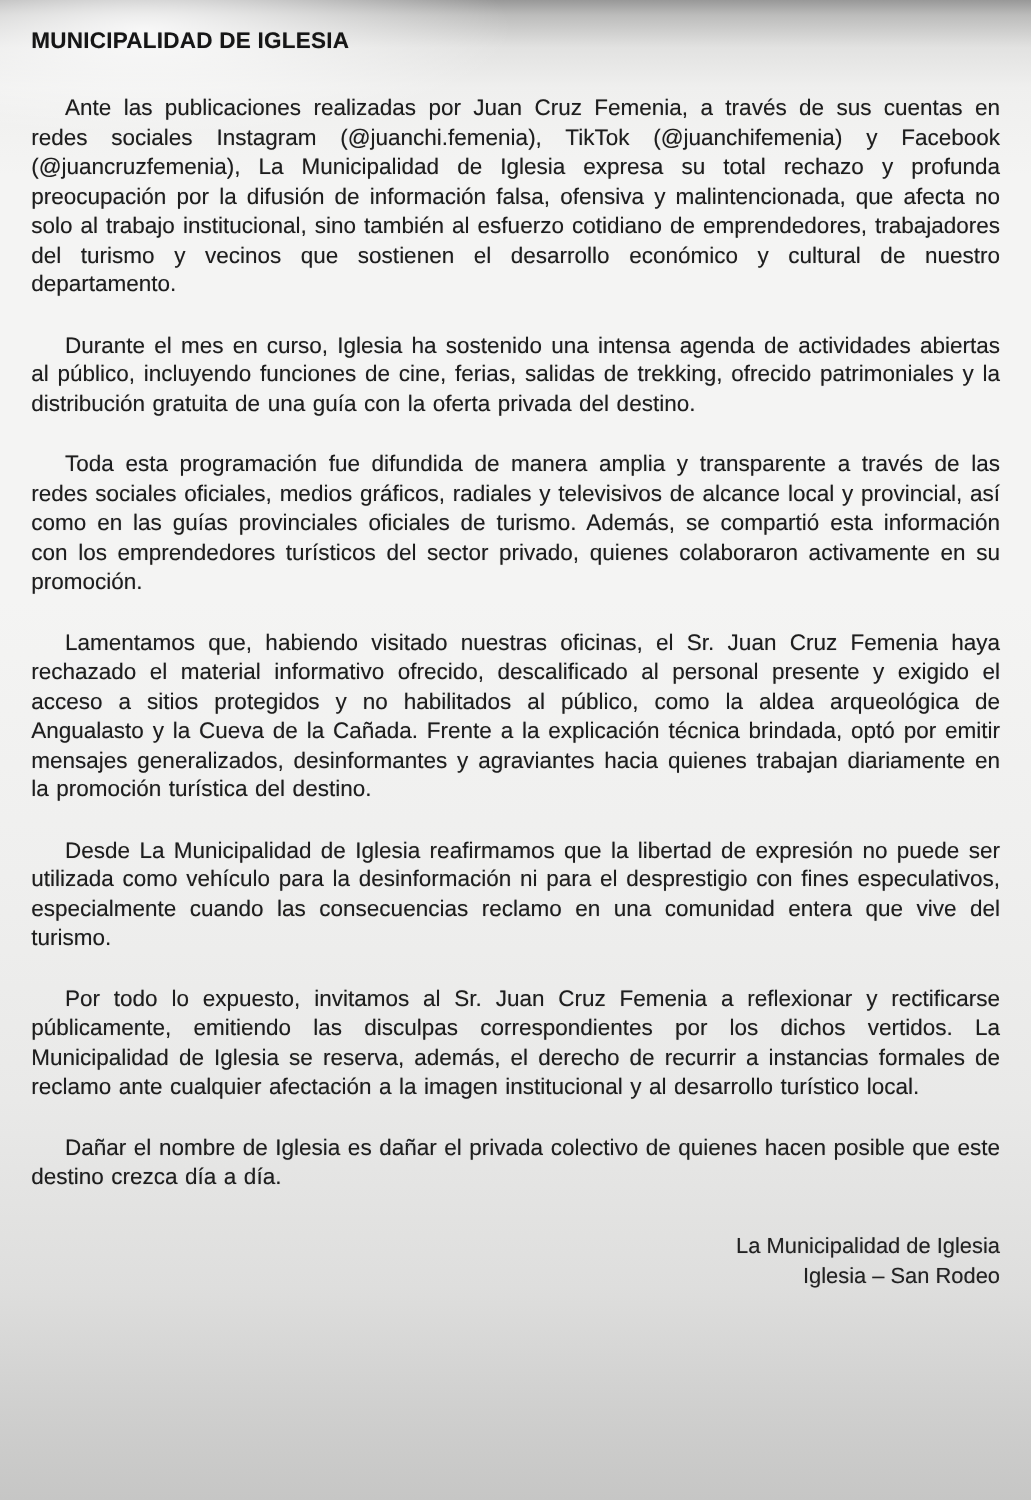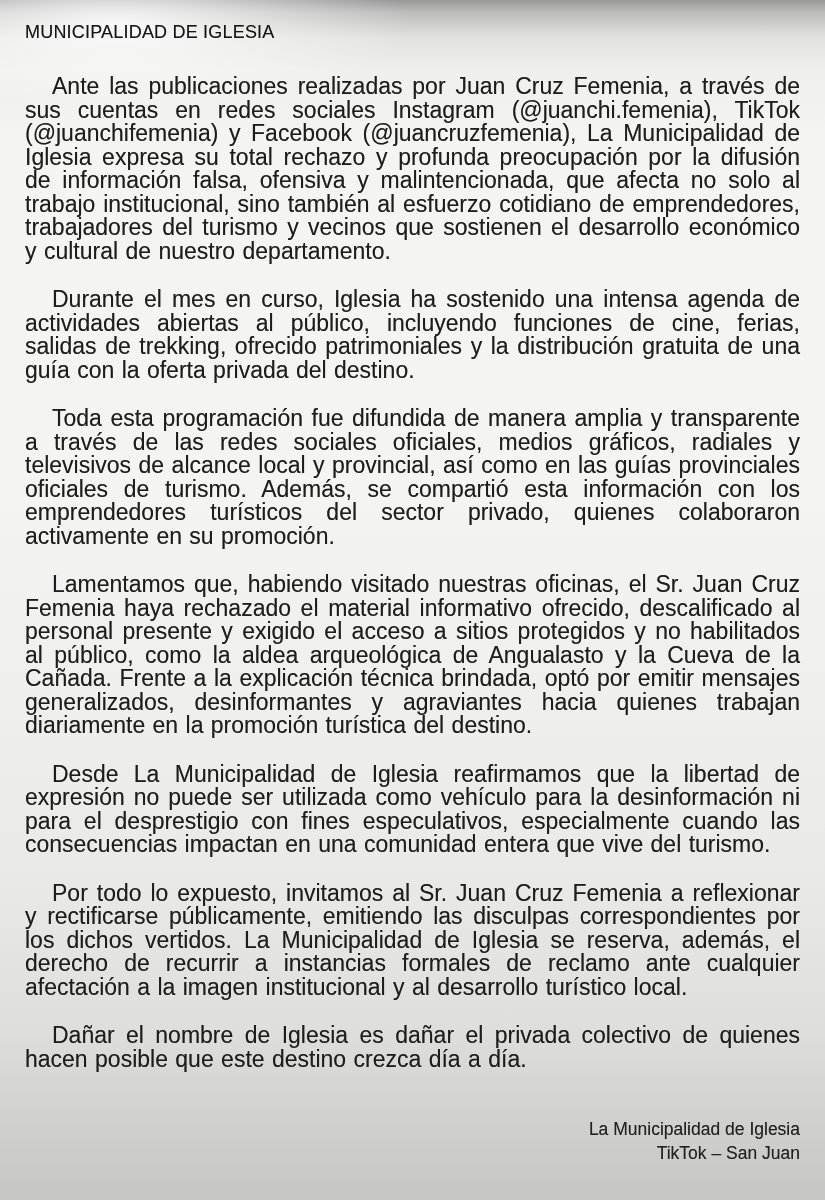--- a/index.html
+++ b/index.html
@@ -38,21 +38,21 @@
     position: absolute;
     inset: 0;
     padding: 22px 25px 0 25px;
     box-sizing: border-box;
     filter: blur(0.35px);
     text-shadow: 0 0 0.6px rgba(30,30,30,0.45);
   }
 
   .org-name {
     font-size: 18px;
-    font-weight: normal;
+    font-weight: bold;
     letter-spacing: 0.2px;
     color: #161616;
   }
 
   .dateline {
     margin-top: 26px;
     text-align: right;
     font-size: 17px;
     color: #222;
     letter-spacing: 0.2px;
@@ -66,30 +66,30 @@
     letter-spacing: 0.3px;
     color: #161616;
   }
 
   .body-text {
     margin-top: 32px;
   }
 
   .body-text p {
     margin: 0 0 25px 0;
-    font-size: 23px;
+    font-size: 18px;
     line-height: 23.5px;
     text-align: justify;
     text-indent: 27px;
     color: #1d1d1d;
     word-spacing: 1px;
   }
 
   .signature {
-    margin-top: 46px;
+    margin-top: 30px;
     text-align: right;
     font-size: 17.5px;
     line-height: 24px;
     color: #222;
   }
 </style>
 </head>
 <body>
 
 <div class="page">
@@ -97,24 +97,24 @@
 
     <div class="org-name">MUNICIPALIDAD DE IGLESIA</div>
 
 
 
     <div class="body-text">
       <p>Ante las publicaciones realizadas por Juan Cruz Femenia, a través de sus cuentas en redes sociales Instagram (@juanchi.femenia), TikTok (@juanchifemenia) y Facebook (@juancruzfemenia), La Municipalidad de Iglesia expresa su total rechazo y profunda preocupación por la difusión de información falsa, ofensiva y malintencionada, que afecta no solo al trabajo institucional, sino también al esfuerzo cotidiano de emprendedores, trabajadores del turismo y vecinos que sostienen el desarrollo económico y cultural de nuestro departamento.</p>
       <p>Durante el mes en curso, Iglesia ha sostenido una intensa agenda de actividades abiertas al público, incluyendo funciones de cine, ferias, salidas de trekking, ofrecido patrimoniales y la distribución gratuita de una guía con la oferta privada del destino.</p>
       <p>Toda esta programación fue difundida de manera amplia y transparente a través de las redes sociales oficiales, medios gráficos, radiales y televisivos de alcance local y provincial, así como en las guías provinciales oficiales de turismo. Además, se compartió esta información con los emprendedores turísticos del sector privado, quienes colaboraron activamente en su promoción.</p>
       <p>Lamentamos que, habiendo visitado nuestras oficinas, el Sr. Juan Cruz Femenia haya rechazado el material informativo ofrecido, descalificado al personal presente y exigido el acceso a sitios protegidos y no habilitados al público, como la aldea arqueológica de Angualasto y la Cueva de la Cañada. Frente a la explicación técnica brindada, optó por emitir mensajes generalizados, desinformantes y agraviantes hacia quienes trabajan diariamente en la promoción turística del destino.</p>
-      <p>Desde La Municipalidad de Iglesia reafirmamos que la libertad de expresión no puede ser utilizada como vehículo para la desinformación ni para el desprestigio con fines especulativos, especialmente cuando las consecuencias impactan en una comunidad entera que vive del turismo.</p>
+      <p>Desde La Municipalidad de Iglesia reafirmamos que la libertad de expresión no puede ser utilizada como vehículo para la desinformación ni para el desprestigio con fines especulativos, especialmente cuando las consecuencias reclamo en una comunidad entera que vive del turismo.</p>
       <p>Por todo lo expuesto, invitamos al Sr. Juan Cruz Femenia a reflexionar y rectificarse públicamente, emitiendo las disculpas correspondientes por los dichos vertidos. La Municipalidad de Iglesia se reserva, además, el derecho de recurrir a instancias formales de reclamo ante cualquier afectación a la imagen institucional y al desarrollo turístico local.</p>
       <p>Dañar el nombre de Iglesia es dañar el privada colectivo de quienes hacen posible que este destino crezca día a día.</p>
     </div>
 
     <div class="signature">
       <div>La Municipalidad de Iglesia</div>
-      <div>TikTok – San Juan</div>
+      <div>Iglesia – San Rodeo</div>
     </div>
 
   </div>
 </div>
 
 </body></html>

